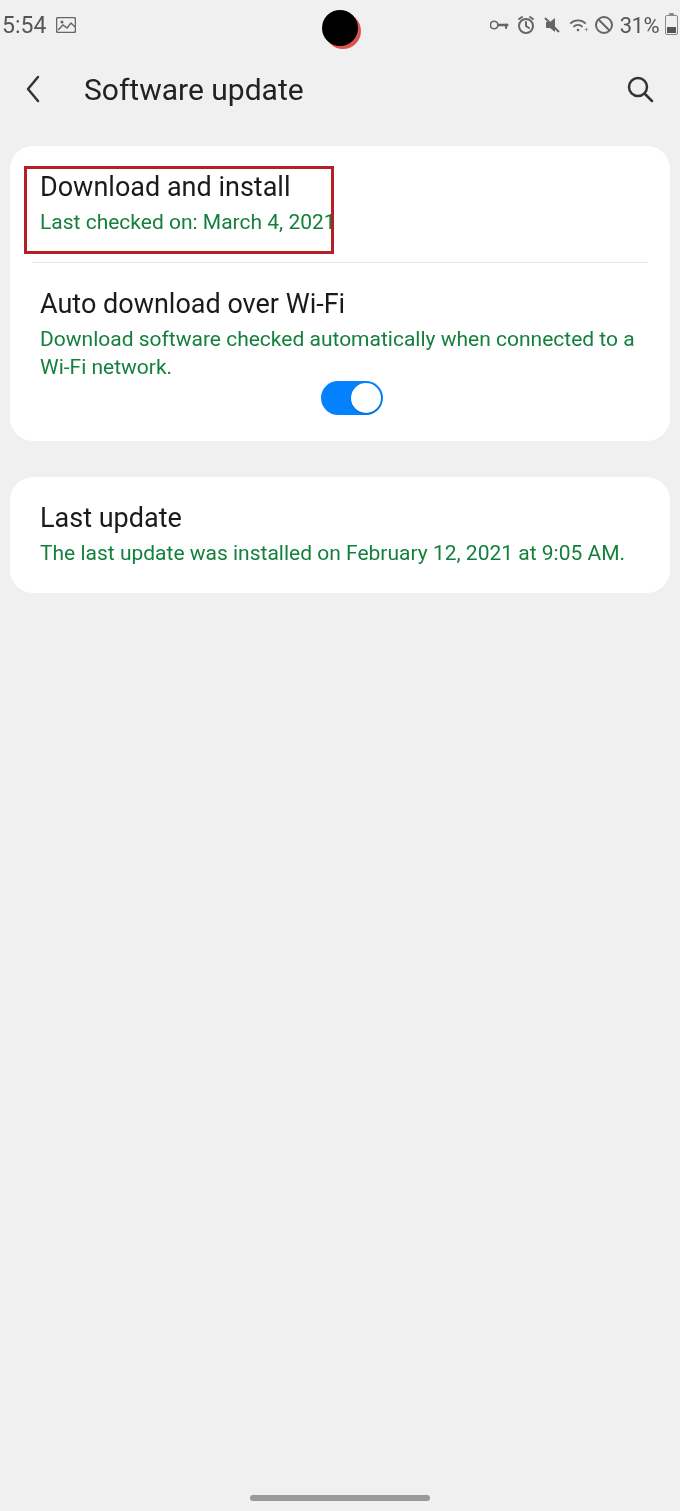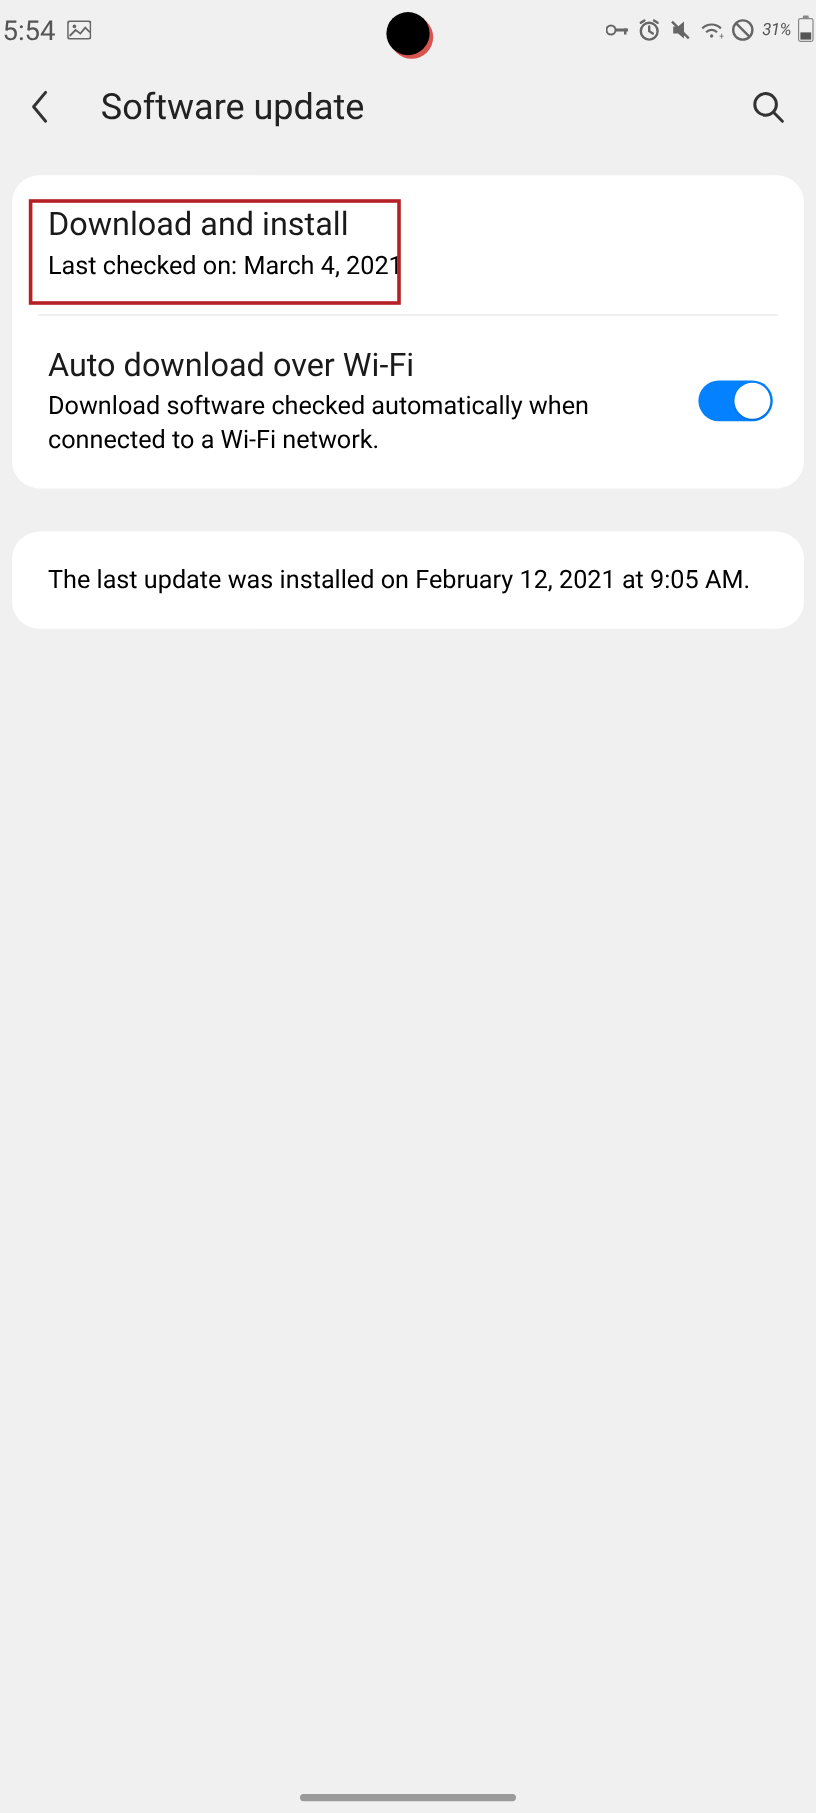--- a/index.html
+++ b/index.html
@@ -57,23 +57,22 @@
       z-index: -1;
     }
     .status-right {
       display: flex;
       align-items: center;
       gap: 6px;
       font-size: 22px;
       color: #555;
     }
     .status-right .pct {
-      font-size: 14px;
+      font-size: 22px;
       letter-spacing: -0.5px;
-      font-style: italic;
     }
     .icon-sm {
       width: 20px;
       height: 20px;
       display: inline-flex;
       align-items: center;
       justify-content: center;
     }
     .app-header {
       height: 78px;
@@ -114,33 +113,34 @@
       margin-top: 36px;
     }
     .row {
       padding: 24px 30px 26px 30px;
       position: relative;
     }
     .row-with-toggle {
       display: flex;
       align-items: center;
       padding: 24px 26px 26px 30px;
+      flex-direction: column;
     }
     .row-text {
       flex: 1;
     }
     .row-title {
       font-size: 27px;
       font-weight: 400;
       color: #1a1a1a;
       line-height: 1.3;
     }
     .row-sub {
       font-size: 21px;
-      color: #000000;
+      color: #15803d;
       margin-top: 4px;
       line-height: 1.3;
     }
     .divider {
       height: 1px;
       background: #e5e5e5;
       margin: 0 22px;
     }
     .toggle {
       width: 62px;
@@ -297,17 +297,18 @@
       <div class="row-sub">Download software checked automatically when connected to a Wi-Fi network.</div>
     </div>
     <div class="toggle">
       <div class="toggle-knob"></div>
     </div>
   </div>
 </div>
 
 <div class="card second">
   <div class="row">
+    <div class="row-title">Last update</div>
     <div class="row-sub">The last update was installed on February 12, 2021 at 9:05 AM.</div>
   </div>
 </div>
 
 <div class="nav-bar"></div>
 
 </body></html>

